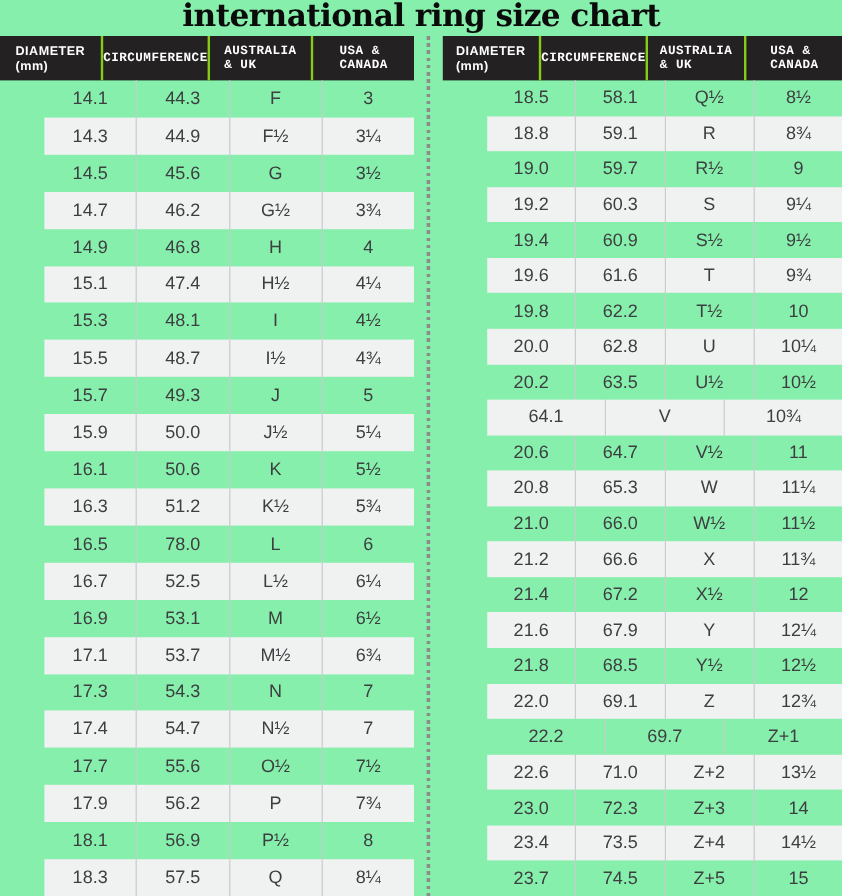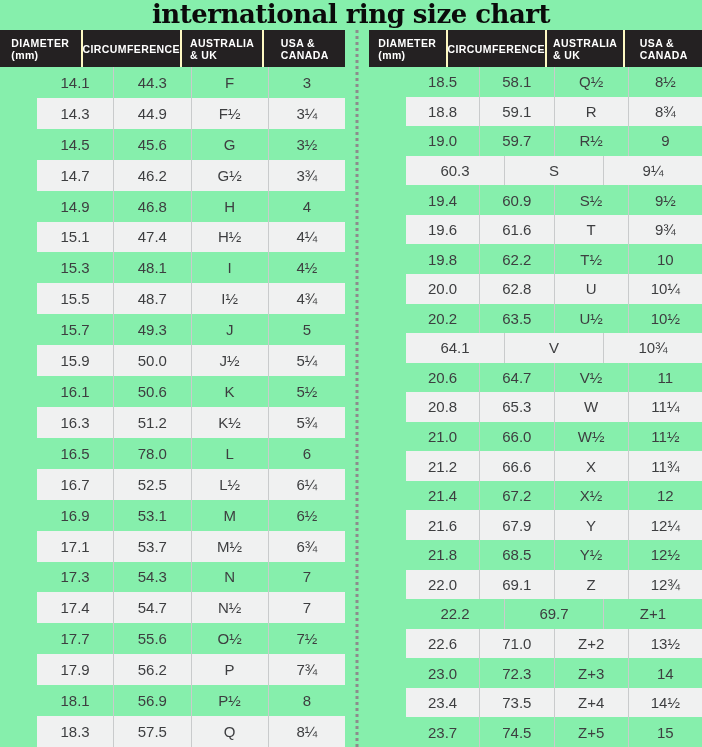--- a/index.html
+++ b/index.html
@@ -59,21 +59,21 @@
     font-size: 10.5px;
     font-weight: bold;
     letter-spacing: 0.4px;
     display: flex;
     align-items: center;
     justify-content: center;
     text-align: left;
     white-space: pre-line;
     line-height: 12px;
   }
-  .th + .th { border-left: 2px solid #fef9c3; }
+  .th + .th { border-left: 2px solid #84cc16; font-family: Liberation Mono, monospace; }
   .tbody {
     flex: 1;
     display: flex;
     flex-direction: column;
   }
   .row {
     flex: 1;
     display: flex;
     margin-left: 37px;
   }
@@ -267,20 +267,21 @@
             <div class="cell">R</div>
             <div class="cell">8¾</div>
           </div>
           <div class="row">
             <div class="cell">19.0</div>
             <div class="cell">59.7</div>
             <div class="cell">R½</div>
             <div class="cell">9</div>
           </div>
           <div class="row">
+            <div class="cell">19.2</div>
             <div class="cell">60.3</div>
             <div class="cell">S</div>
             <div class="cell">9¼</div>
           </div>
           <div class="row">
             <div class="cell">19.4</div>
             <div class="cell">60.9</div>
             <div class="cell">S½</div>
             <div class="cell">9½</div>
           </div>

